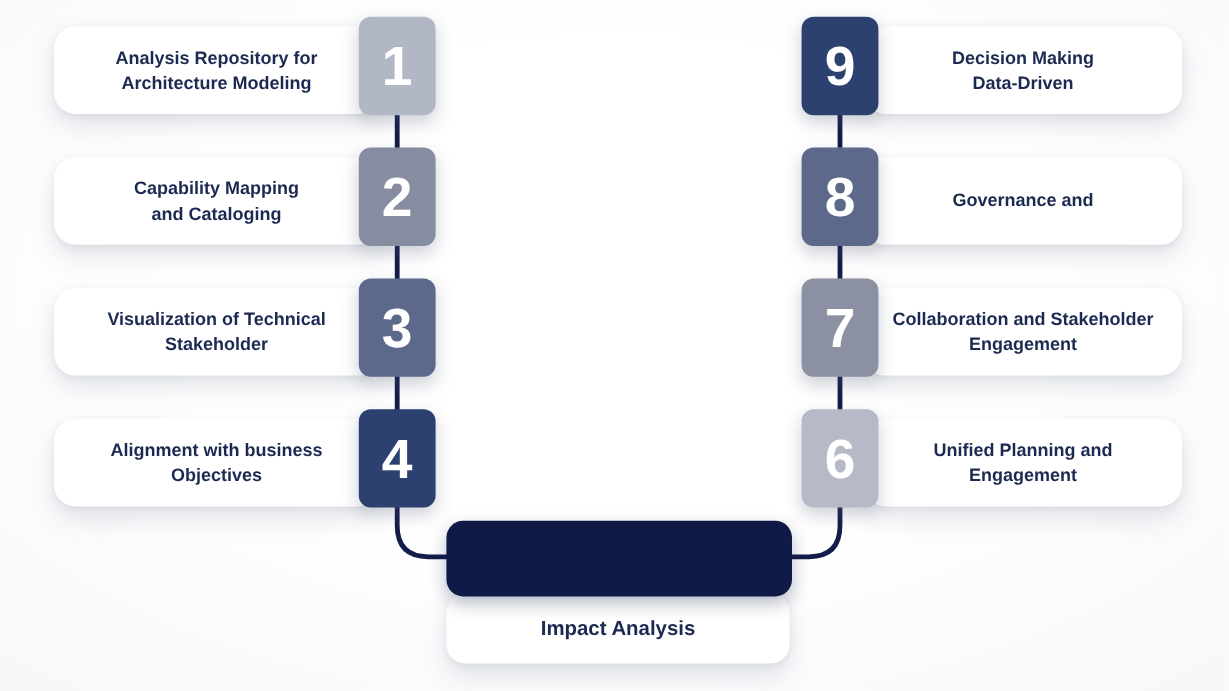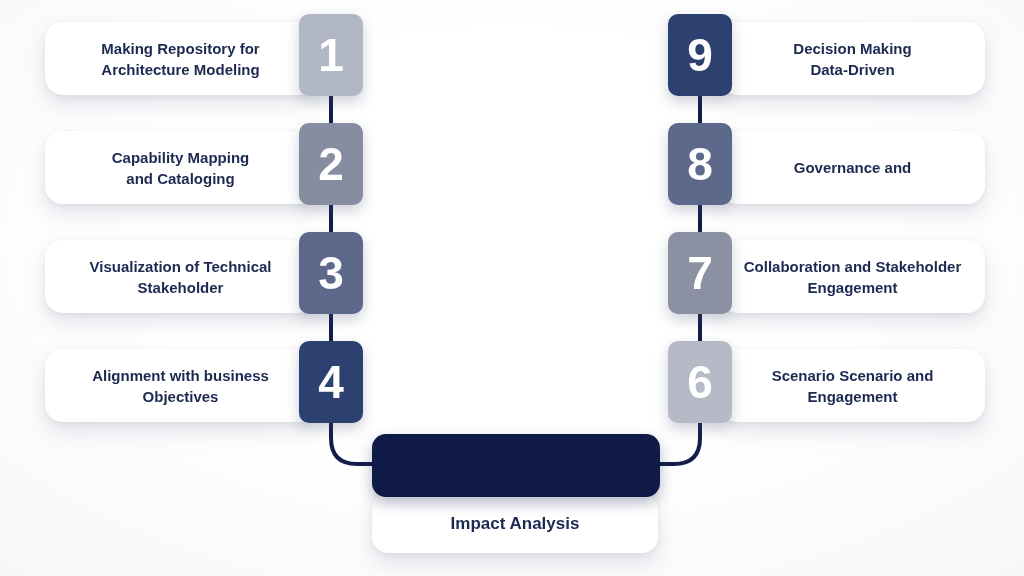--- a/index.html
+++ b/index.html
@@ -53,21 +53,21 @@
 
 <div class="stage">
 
   <svg class="connector-svg" width="1024" height="576" viewBox="0 0 1024 576">
     <path d="M331 58 V438 Q331 464 357 464 H380" fill="none" stroke="#131c4a" stroke-width="4"></path>
     <path d="M700 58 V438 Q700 464 674 464 H652" fill="none" stroke="#131c4a" stroke-width="4"></path>
   </svg>
 
   <div class="card card-left" style="top:22px">
     <div class="card-text">
-      <span class="line">Making Repository for</span>
+      <span class="line">Analysis Repository for</span>
       <span class="line">Architecture Modeling</span>
     </div>
   </div>
   <div class="numbox numbox-left" style="top: 14px; background: rgb(178, 183, 197);">1</div>
 
   <div class="card card-left" style="top:131px">
     <div class="card-text">
       <span class="line">Capability Mapping</span>
       <span class="line">and Cataloging</span>
     </div>
@@ -108,21 +108,21 @@
   <div class="card card-right" style="top:240px">
     <div class="card-text">
       <span class="line">Collaboration and Stakeholder</span>
       <span class="line">Engagement</span>
     </div>
   </div>
   <div class="numbox numbox-right" style="top: 232px; background: rgb(139, 144, 162);">7</div>
 
   <div class="card card-right" style="top:349px">
     <div class="card-text">
-      <span class="line">Scenario Scenario and</span>
+      <span class="line">Unified Planning and</span>
       <span class="line">Engagement</span>
     </div>
   </div>
   <div class="numbox numbox-right" style="top: 341px; background: rgb(182, 186, 198);">6</div>
 
   <div class="center-card">
     <div class="card-text">Impact Analysis</div>
   </div>
   <div class="center-bar"></div>
 

